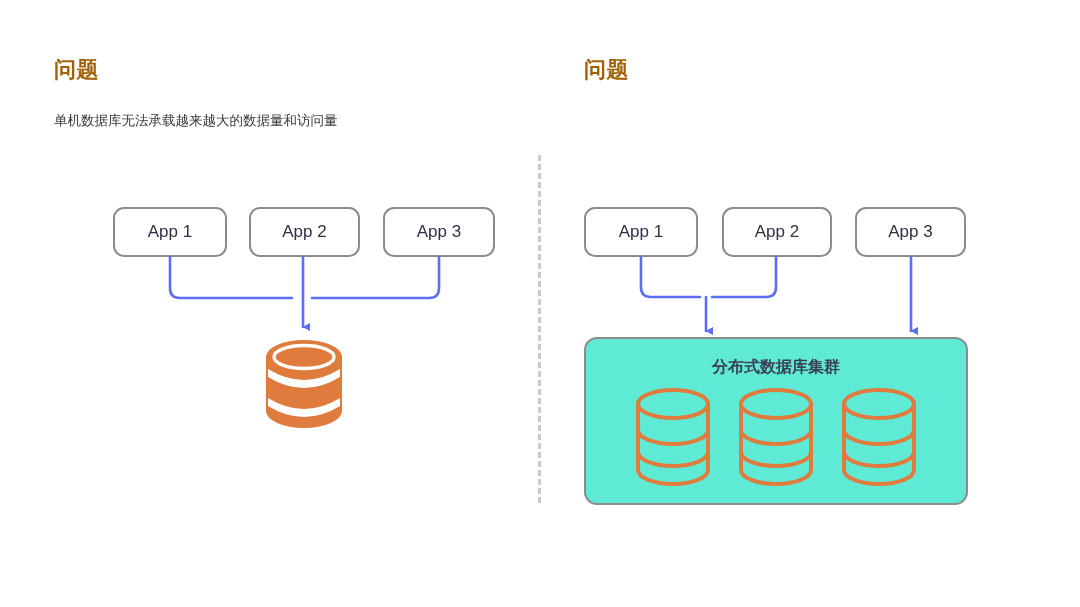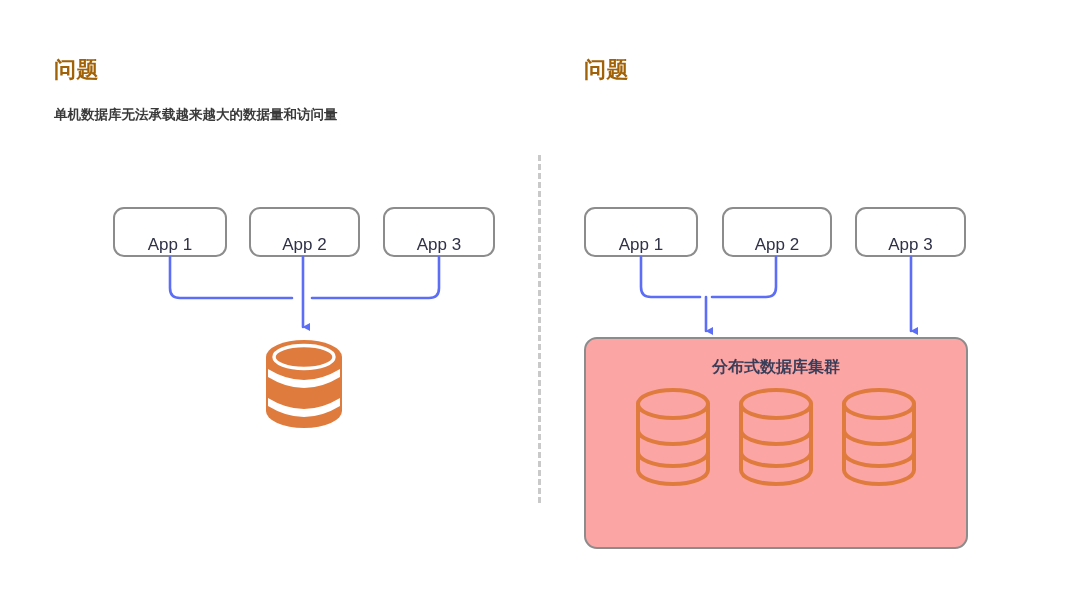--- a/index.html
+++ b/index.html
@@ -56,36 +56,36 @@
   }
   .bullet-list div { white-space: nowrap; }
 
   .app-box {
     position: absolute;
     height: 50px;
     border: 2px solid #8c8c8c;
     border-radius: 11px;
     background: #ffffff;
     display: flex;
-    align-items: flex-end;
+    align-items: center;
     justify-content: center;
     font-size: 17px;
     color: #2f3147;
     box-sizing: border-box;
   }
 
   .cluster-box {
     position: absolute;
     left: 584px;
     top: 337px;
     width: 384px;
-    height: 212px;
+    height: 168px;
     border: 2px solid #8c8c8c;
     border-radius: 13px;
-    background: #fca5a5;
+    background: #5eead4;
     box-sizing: border-box;
   }
   .cluster-title {
     position: absolute;
     left: 0;
     top: 18px;
     width: 100%;
     text-align: center;
     font-size: 16px;
     font-weight: bold;
@@ -109,21 +109,21 @@
     font-size: 13px;
     color: #ffffff;
     pointer-events: none;
   }
 </style>
 </head>
 <body>
 
 <div class="panel panel-left">
   <div class="title" style="left:54px; top:55px;">问题</div>
-  <div class="subtitle" style="left:54px; top:104px;font-weight:bold;">单机数据库无法承载越来越大的数据量和访问量</div>
+  <div class="subtitle" style="left:54px; top:110px;">单机数据库无法承载越来越大的数据量和访问量</div>
 
   <div class="app-box" style="left:113px; top:207px; width:114px;">
     <span>App 1</span>
   </div>
   <div class="app-box" style="left:249px; top:207px; width:111px;">
     <span>App 2</span>
   </div>
   <div class="app-box" style="left:383px; top:207px; width:112px;">
     <span>App 3</span>
   </div>

